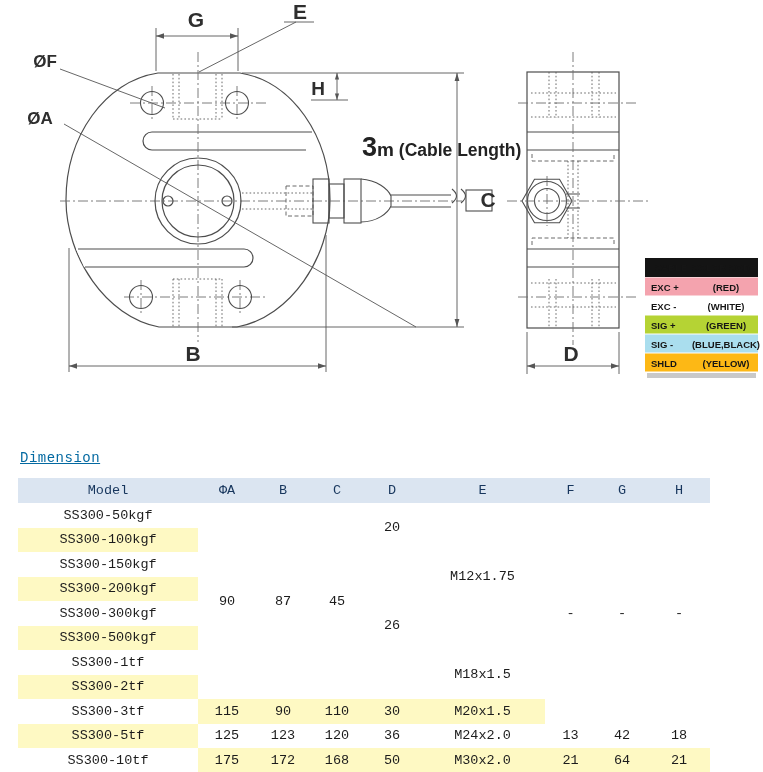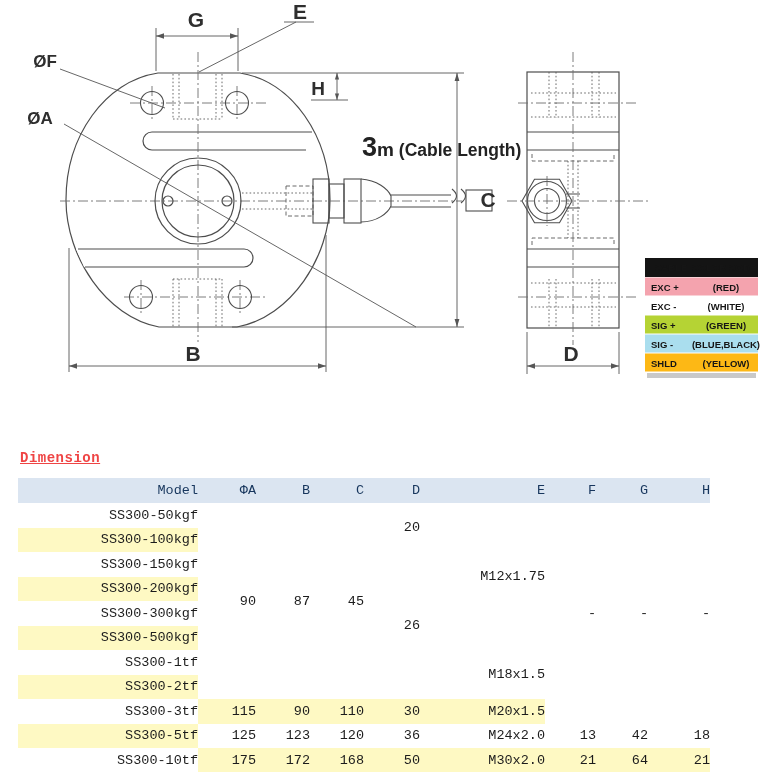--- a/index.html
+++ b/index.html
@@ -1,23 +1,23 @@
 <!DOCTYPE html>
 <html><head>
 <meta charset="utf-8">
 <style>
   html,body{margin:0;padding:0;background:#fff;}
   .page{position:relative;width:763px;height:772px;background:#fff;overflow:hidden;
         font-family:"Liberation Sans",sans-serif;}
   .drawing-svg{position:absolute;left:0;top:0;}
   .dim-title{position:absolute;left:20px;top:450px;font-family:"Liberation Mono",monospace;
-             font-weight:bold;font-size:14px;color:#ef4444;text-decoration:underline;letter-spacing:0.5px;}
+             font-weight:normal;font-size:14px;color:#0369a1;text-decoration:underline;letter-spacing:0.5px;}
   table.dimtable{position:absolute;left:18px;top:478px;border-collapse:collapse;table-layout:fixed;
                  font-family:"Liberation Mono",monospace;font-size:13.5px;color:#1c1c1c;}
-  table.dimtable th,table.dimtable td{padding:0;margin:8px;text-align:right;vertical-align:middle;
+  table.dimtable th,table.dimtable td{padding:0;margin:8px;text-align:center;vertical-align:middle;
                  font-weight:normal;white-space:nowrap;}
   table.dimtable tr{height:24.5px;}
   table.dimtable tr.hdr{height:25px;}
   tr.hdr th{background:#dbe5f1;color:#17365d;}
   td.shade{background:#fef9c3;}
   svg text{font-family:"Liberation Sans",sans-serif;}
   .lbl{font-weight:600;fill:#2e2e2e;}
   .cblTxt{font-weight:bold;fill:#151515;}
 </style>
 </head>

